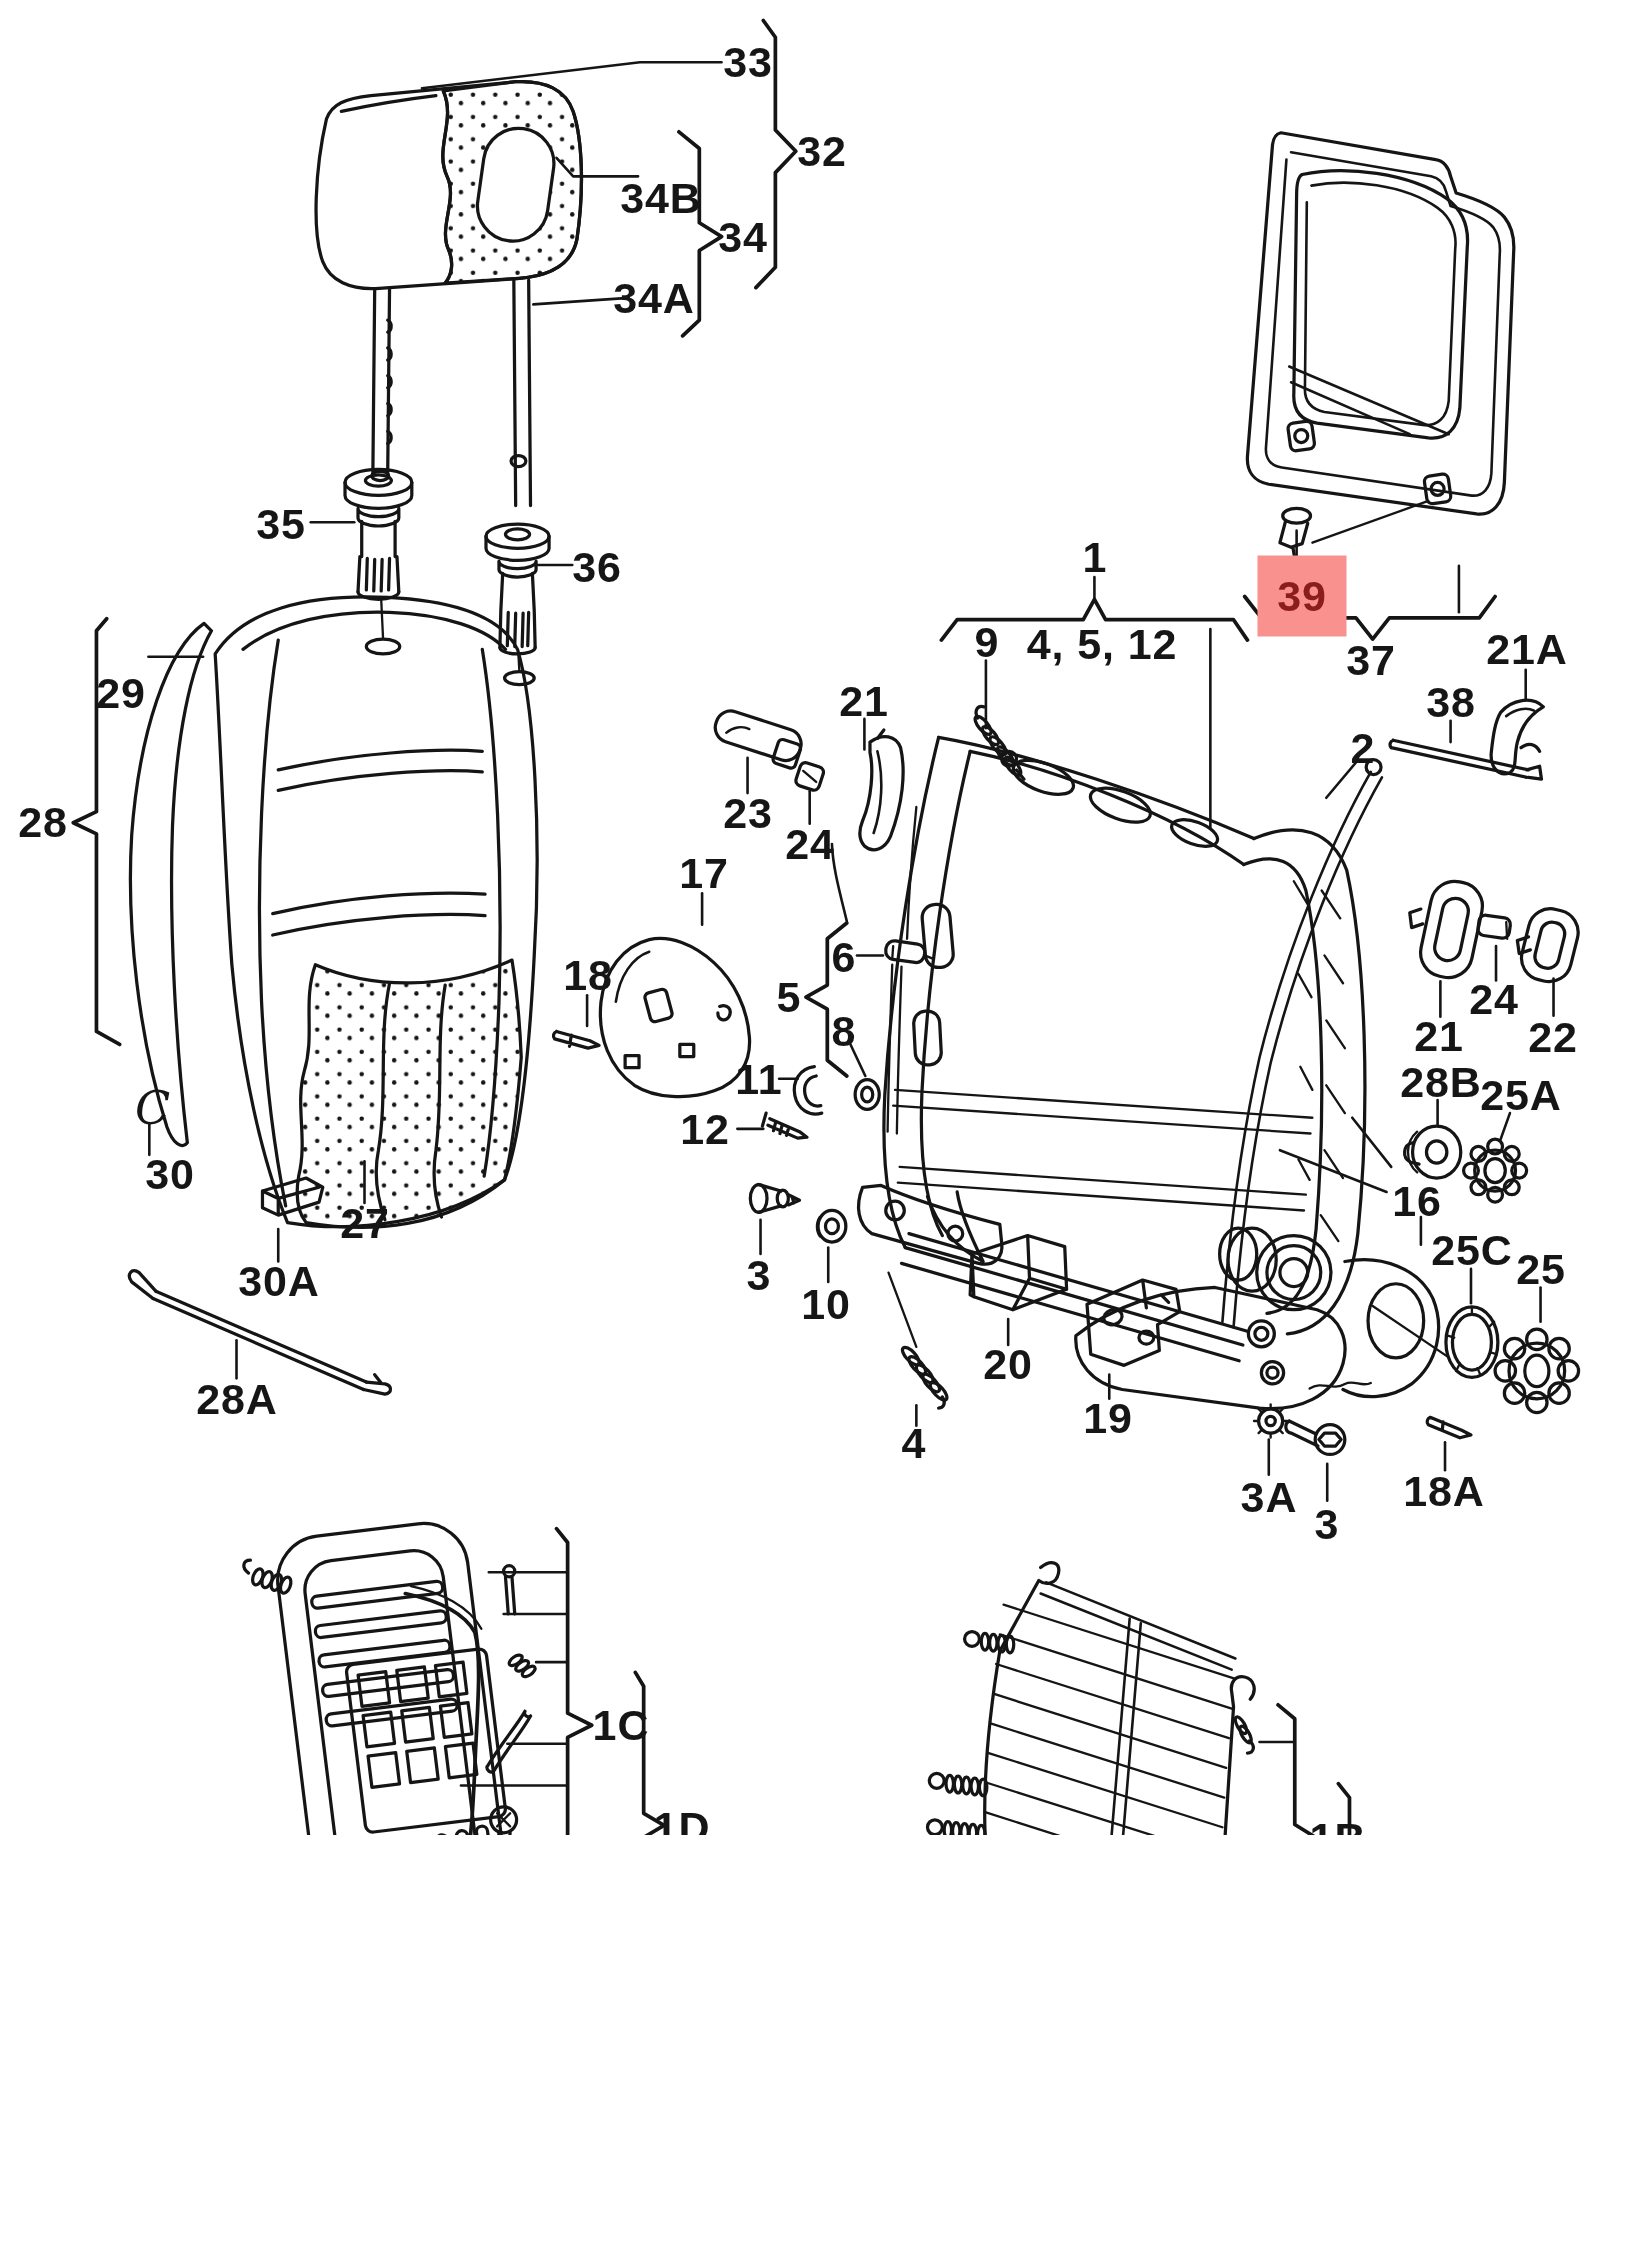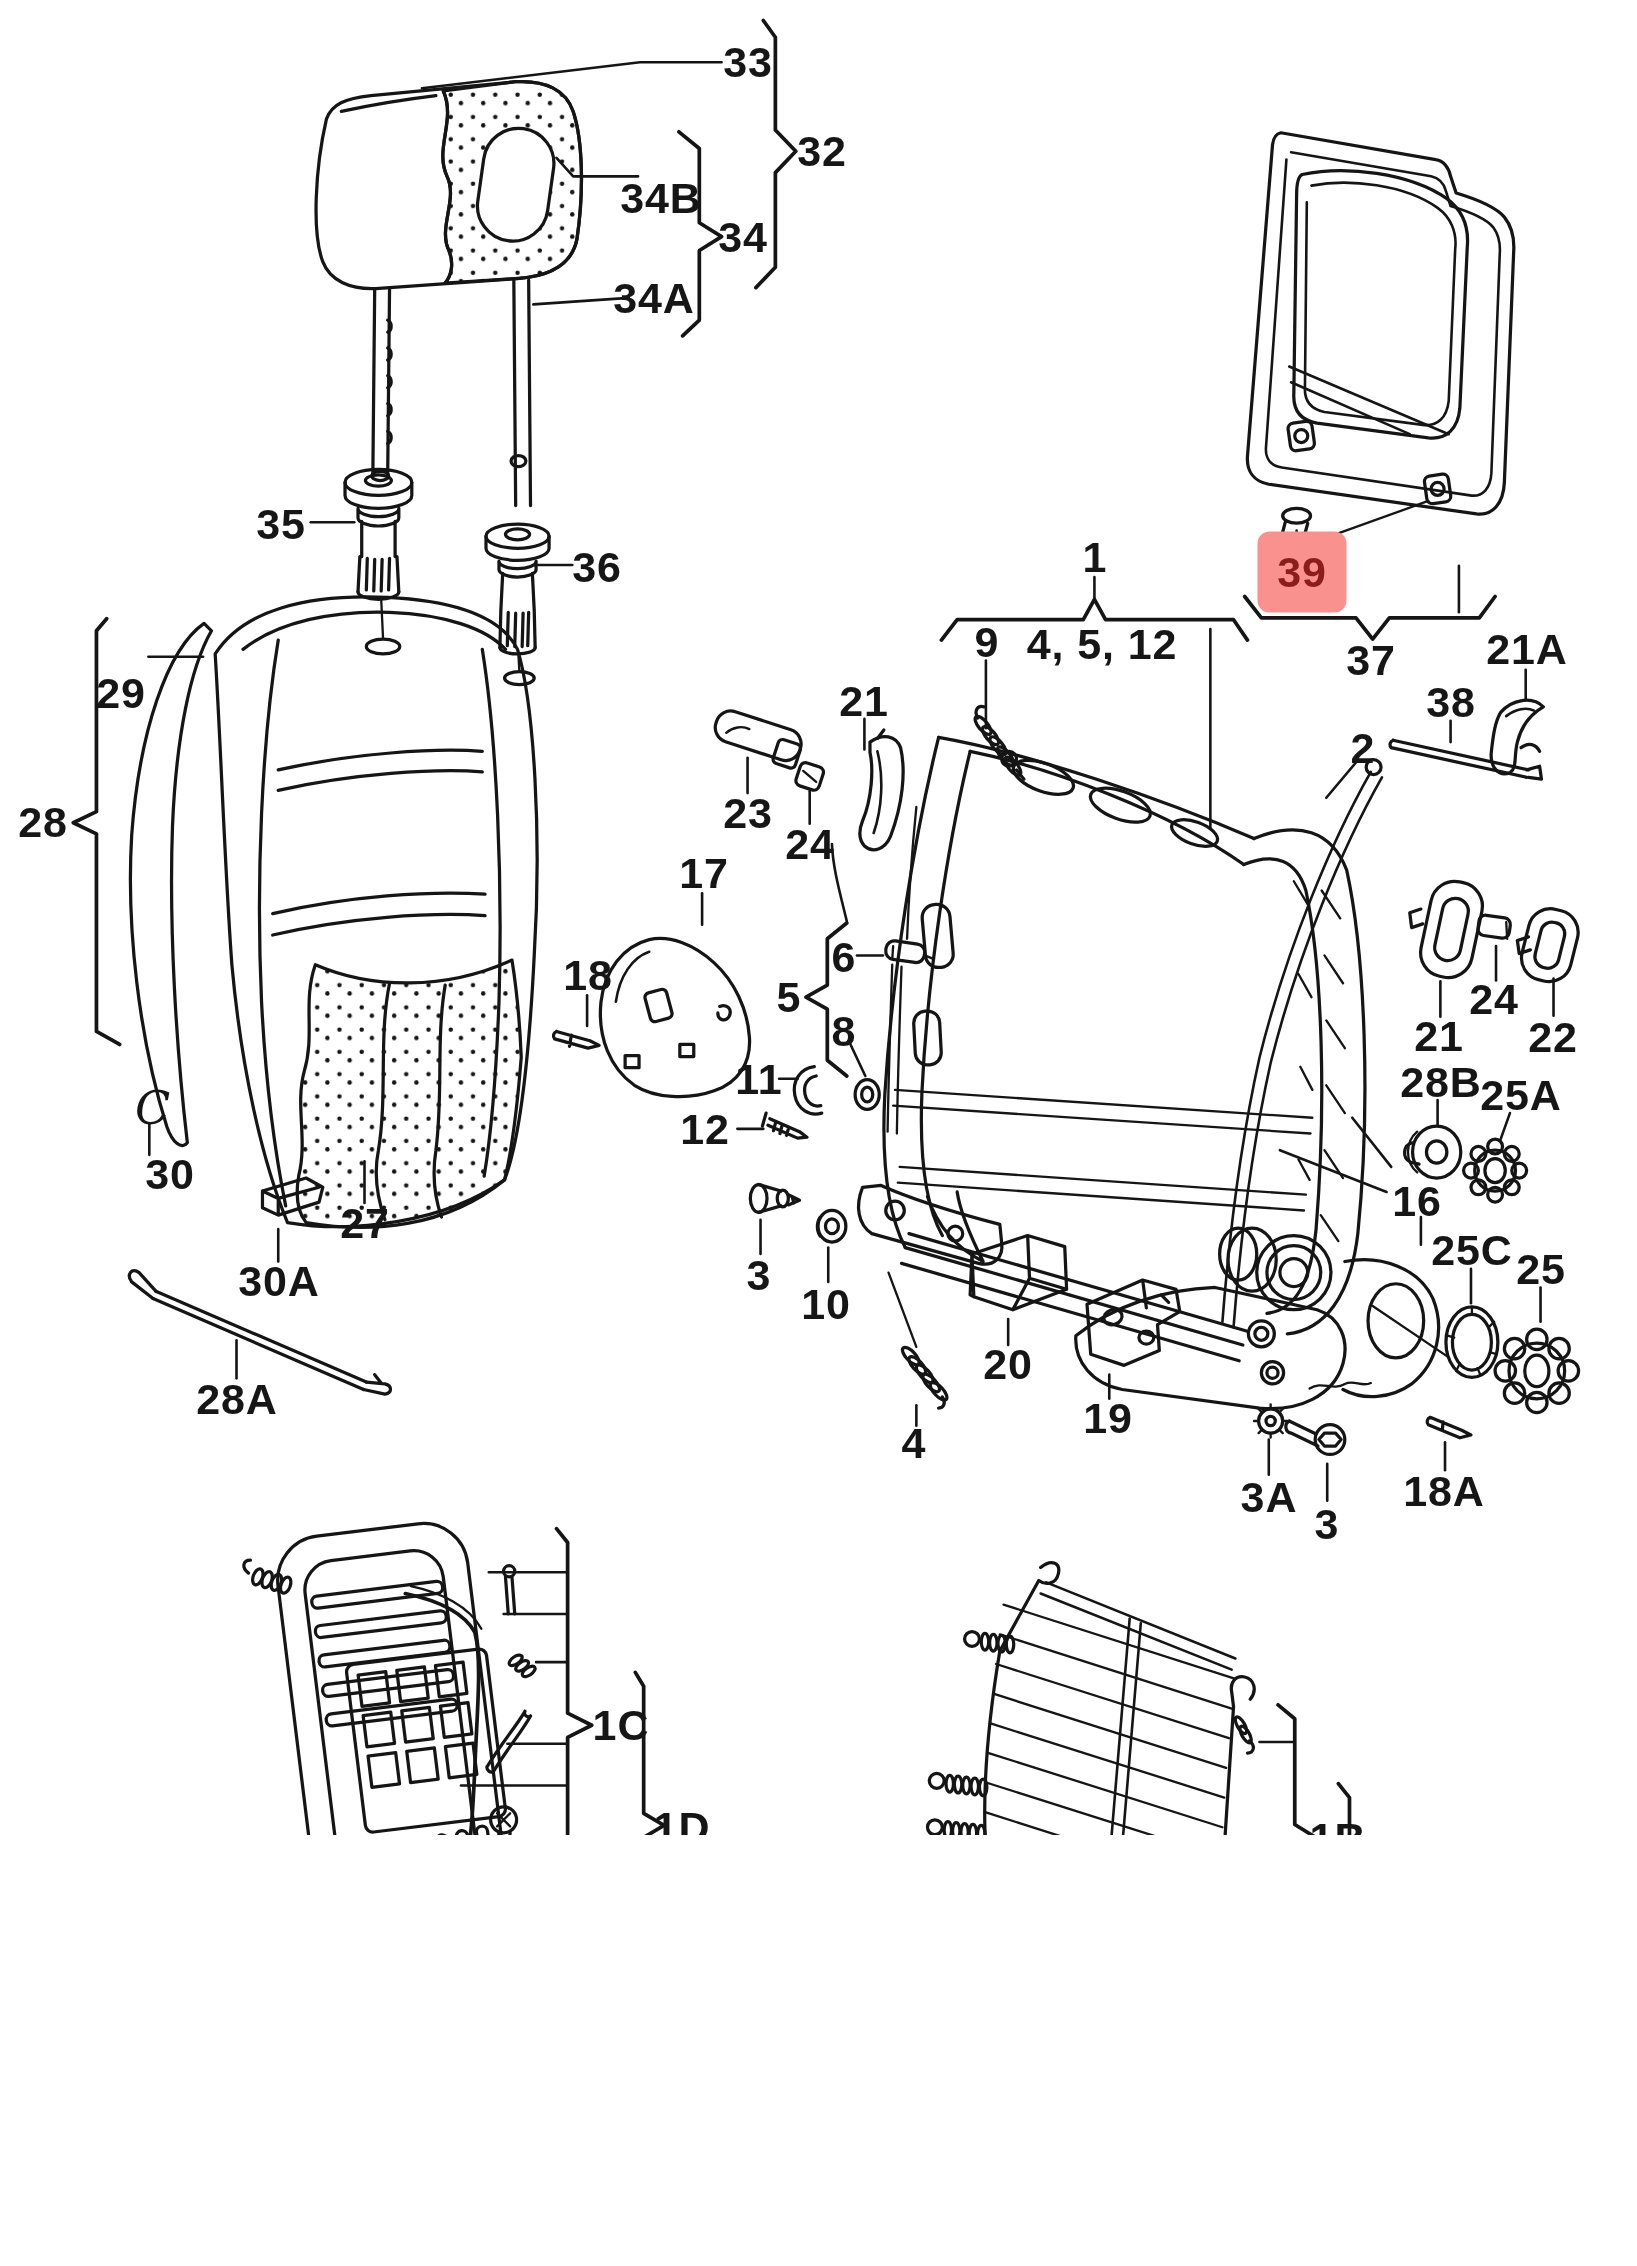--- a/index.html
+++ b/index.html
@@ -480,21 +480,21 @@
       <div class="part-label" style="left: 759px; top: 1079px;">11</div>
       <div class="part-label" style="left: 705px; top: 1129px;">12</div>
       <div class="part-label" style="left: 759px; top: 1275px;">3</div>
       <div class="part-label" style="left: 826px; top: 1304px;">10</div>
       <div class="part-label" style="left: 914px; top: 1443px;">4</div>
       <div class="part-label" style="left: 1008px; top: 1364px;">20</div>
       <div class="part-label" style="left: 1108px; top: 1418px;">19</div>
       <div class="part-label" style="left: 987px; top: 642px;">9</div>
       <div class="part-label" style="left: 1102px; top: 644px;">4, 5, 12</div>
       <div class="part-label" style="left: 1095px; top: 557px;">1</div>
-      <div class="part-label highlighted" style="left: 1302px; top: 572px; border-radius: 12px;">39</div>
+      <div class="part-label highlighted" style="left: 1302px; top: 596px;">39</div>
       <div class="part-label" style="left: 1371px; top: 660px;">37</div>
       <div class="part-label" style="left: 1527px; top: 649px;">21A</div>
       <div class="part-label" style="left: 1451px; top: 702px;">38</div>
       <div class="part-label" style="left: 1363px; top: 748px;">2</div>
       <div class="part-label" style="left: 1494px; top: 999px;">24</div>
       <div class="part-label" style="left: 1439px; top: 1036px;">21</div>
       <div class="part-label" style="left: 1553px; top: 1037px;">22</div>
       <div class="part-label" style="left: 1441px; top: 1082px;">28B</div>
       <div class="part-label" style="left: 1521px; top: 1095px;">25A</div>
       <div class="part-label" style="left: 1417px; top: 1201px;">16</div>

